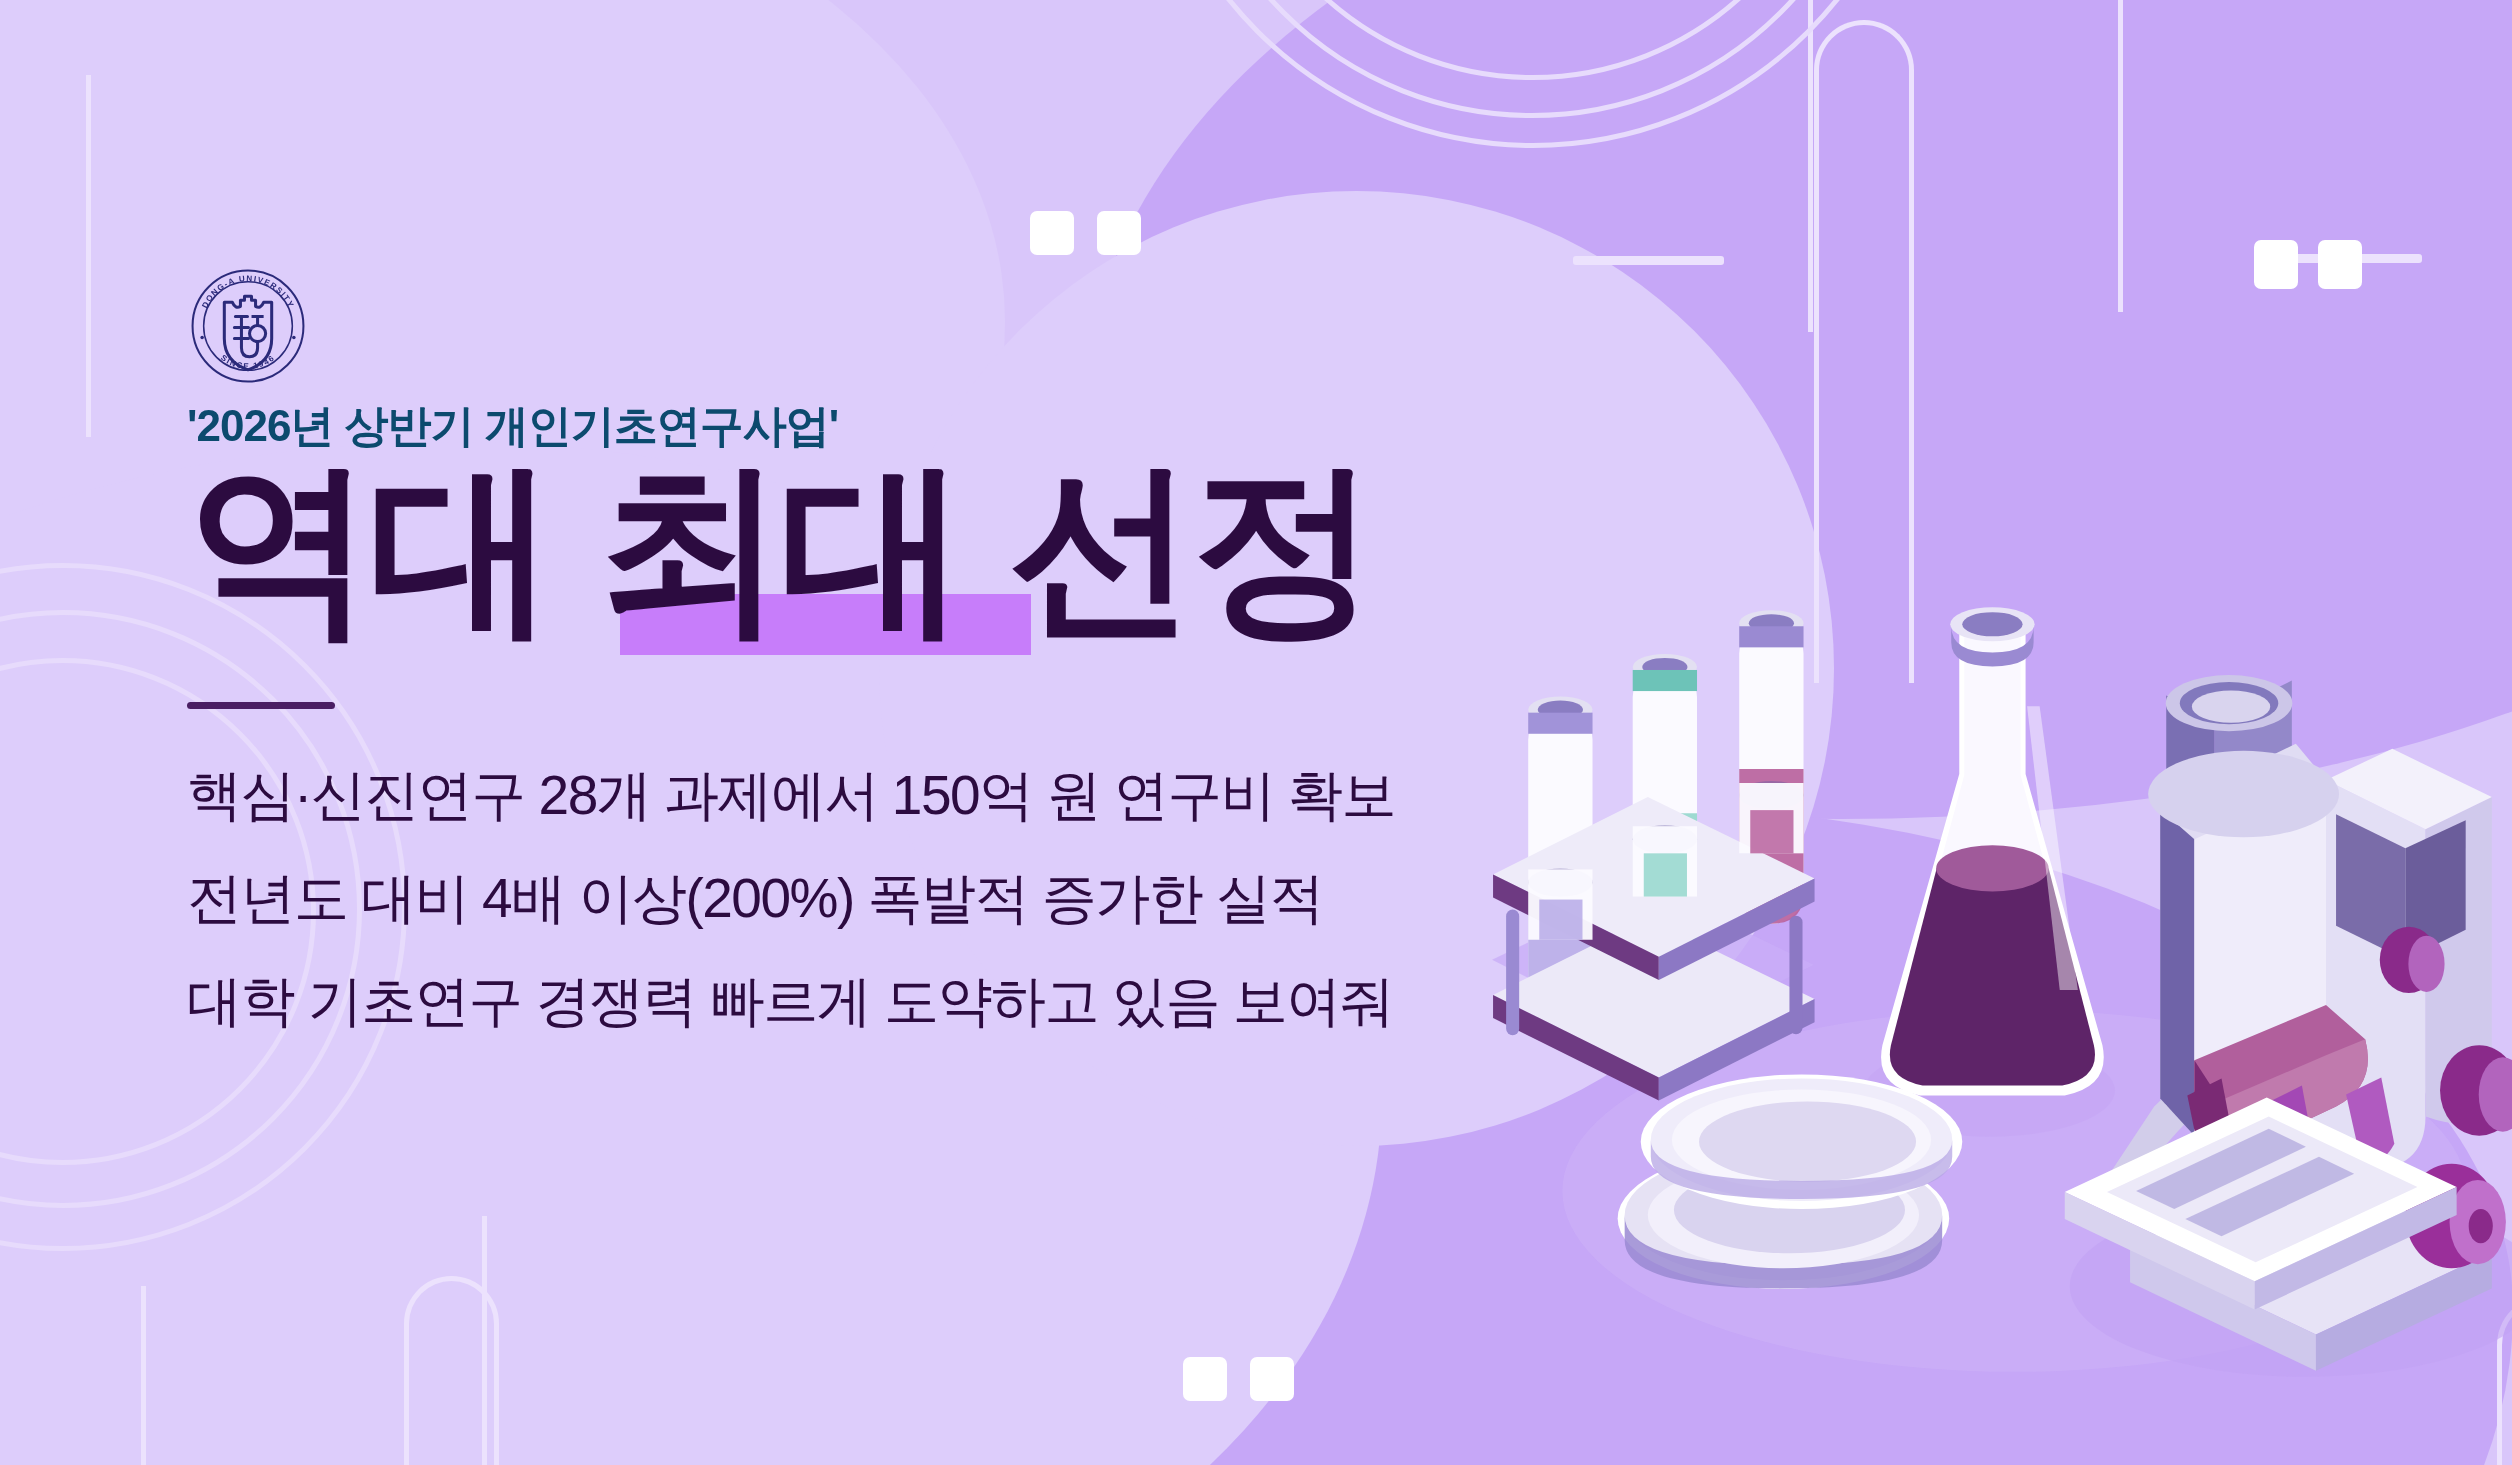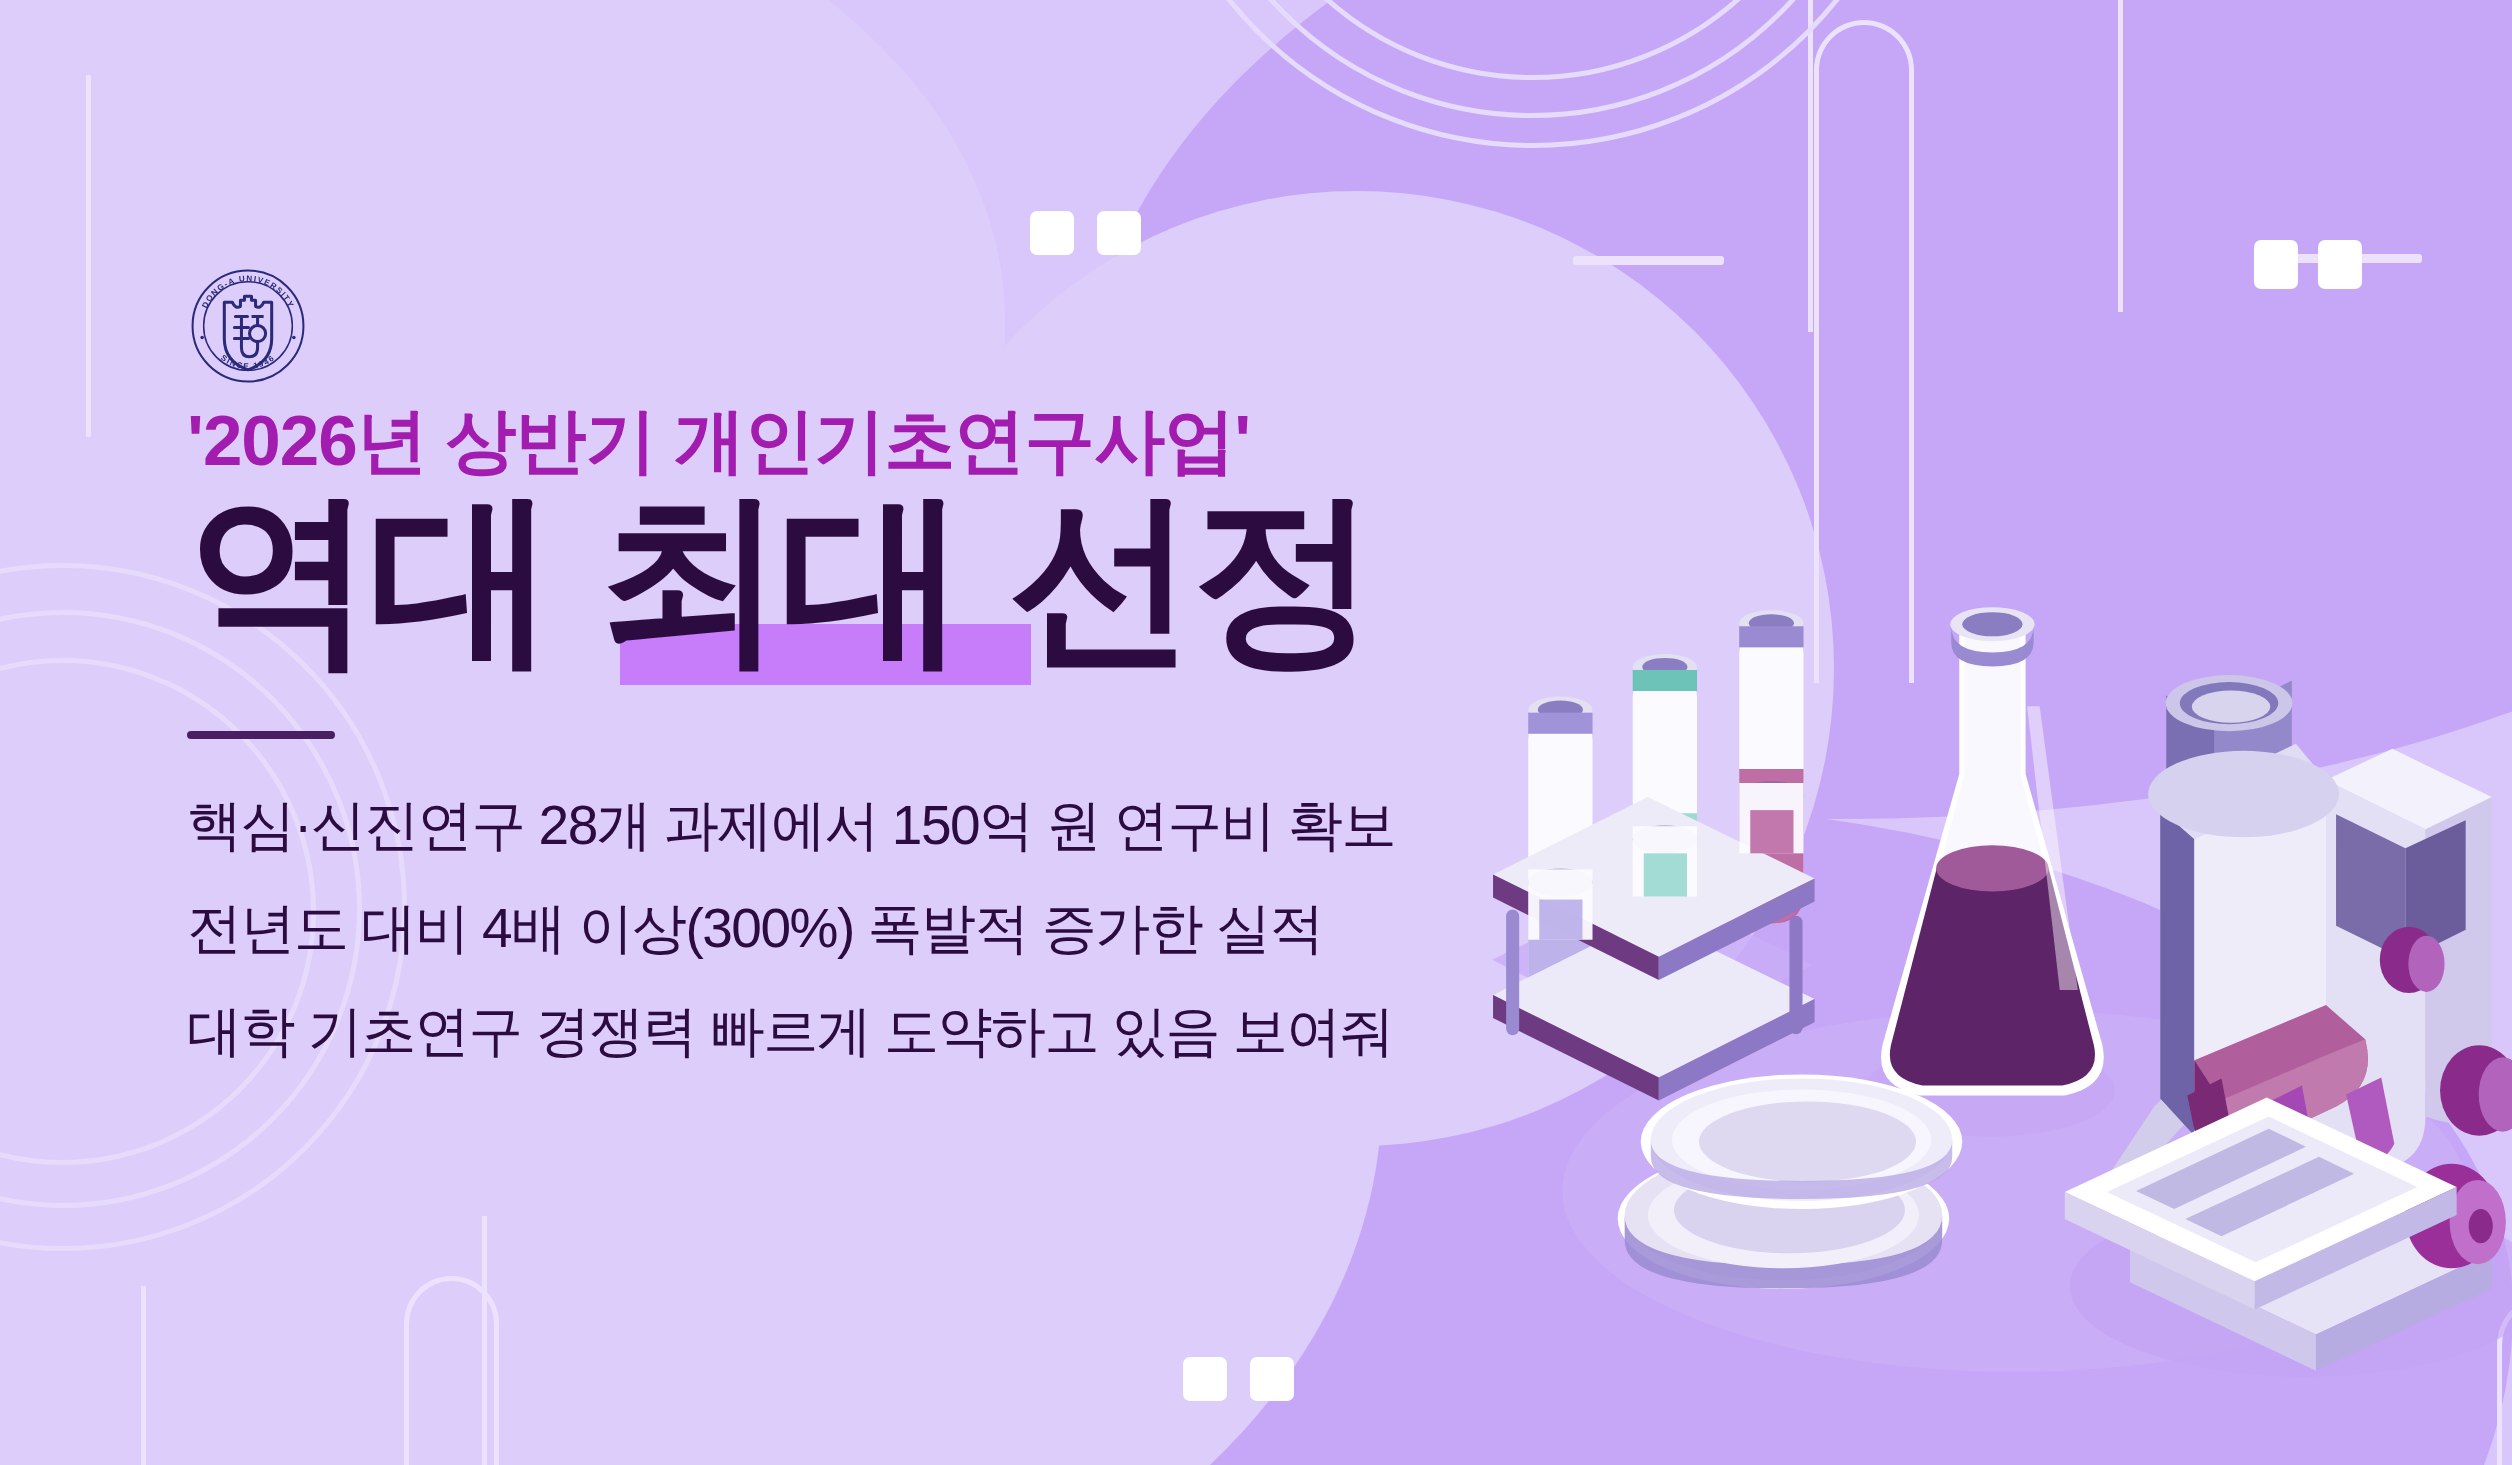--- a/index.html
+++ b/index.html
@@ -95,24 +95,24 @@
   .crest{
     position:absolute;
     left:185px; top:263px;
     width:126px; height:126px;
   }
 
   
   .content{position:absolute;left:187px; top:402px; width:1357px;}
 
   .eyebrow{
-    font-size:71px;
+    font-size:44px;
     font-weight:bold;
     letter-spacing:-1px;
-    color:#a21caf;
+    color:#0c4a6e;
     line-height:1.1;
     white-space:nowrap;
   }
 
   .headline-wrap{position:relative;display:inline-block;}
   .headline-hl{
     position:absolute;
     left:433px; top:144px;
     width:411px; height:61px;
     background:#c77dfa;
@@ -229,21 +229,21 @@
 
     <div class="headline-wrap">
       <div class="headline-hl"></div>
       <div class="headline">역대 최대 선정</div>
     </div>
 
     <div class="divider"></div>
 
     <div class="body-lines">
       <div class="body-line">핵심·신진연구 28개 과제에서 150억 원 연구비 확보</div>
-      <div class="body-line">전년도 대비 4배 이상(300%) 폭발적 증가한 실적</div>
+      <div class="body-line">전년도 대비 4배 이상(200%) 폭발적 증가한 실적</div>
       <div class="body-line">대학 기초연구 경쟁력 빠르게 도약하고 있음 보여줘</div>
     </div>
   </div>
 
   <div class="illustration">
     <svg viewBox="0 0 2100 1650" width="1055" height="829" aria-hidden="true">
 
       <ellipse cx="1060" cy="1220" rx="900" ry="360" fill="#cdb3f8" opacity="0.55"></ellipse>
 
       <g>

